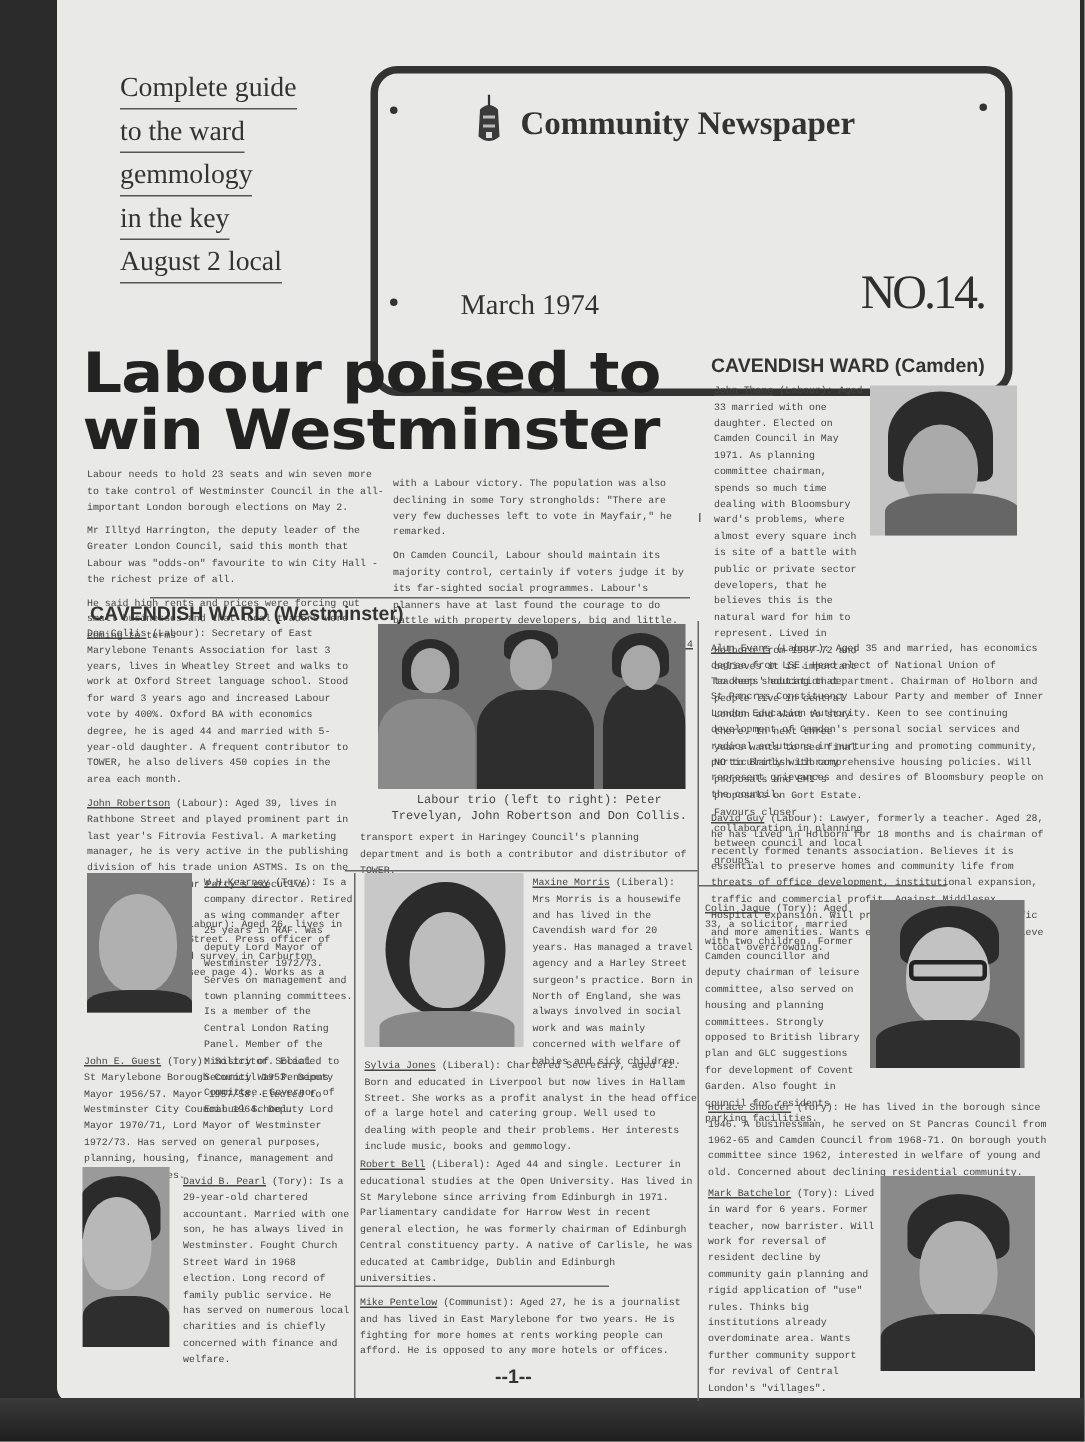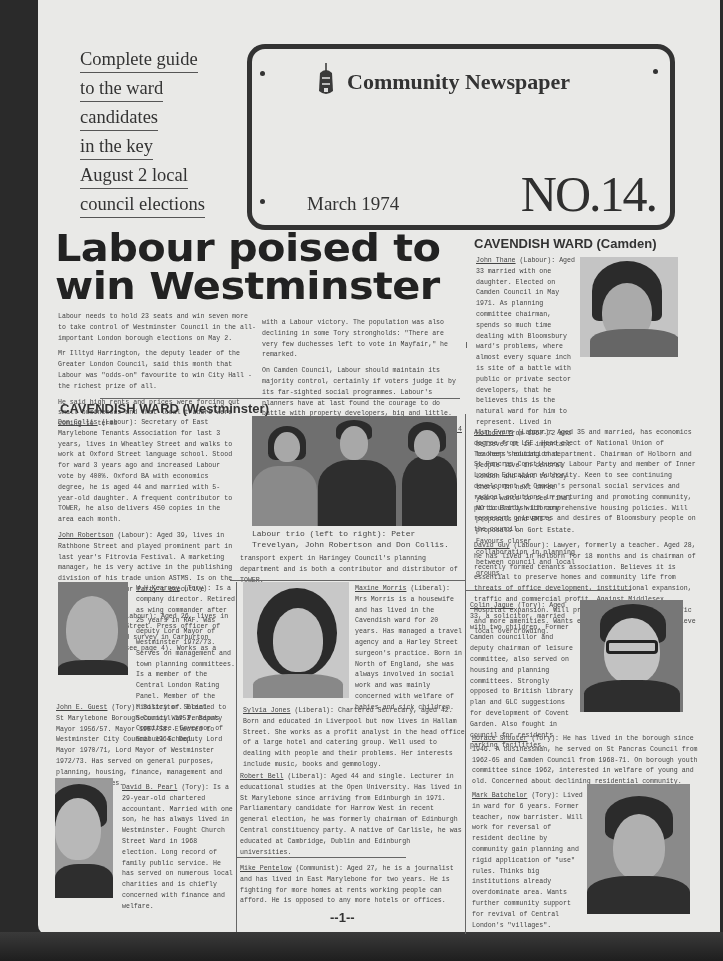--- a/index.html
+++ b/index.html
@@ -21,37 +21,37 @@
   .abs { position:absolute; }
   
   .guide { left:80px; top:46px; width:130px; }
   .guide div {
     font-family:"Liberation Serif", serif; font-size:18.5px; color:#333;
     border-bottom:1px solid #555; line-height:26px; margin-bottom:2px;
     white-space:nowrap; display:inline-block;
   }
   
   .masthead {
-    left:247px; top:44px; width:428px; height:186px;
+    left:247px; top:44px; width:428px; height:220px;
     border:5px solid #333; border-radius:18px; box-sizing:border-box;
   }
   .masthead .dot { position:absolute; width:5px; height:5px; background:#333; border-radius:50%; }
   .mast-sub {
     position:absolute; left:95px; top:20px;
     font-family:"Liberation Serif", serif; font-weight:bold; font-size:22px; color:#333;
   }
   .tower-icon { position:absolute; left:62px; top:14px; }
   .mast-title {
     position:absolute; left:40px; top:46px;
     font-family:"Liberation Serif", serif; font-size:98px; line-height:92px; color:#2f2f2f;
     letter-spacing:-2px;
   }
   .mast-no {
     position:absolute; right:14px; top:122px;
-    font-family:"Liberation Serif", serif; font-size:50px; line-height:46px; color:#2f2f2f; letter-spacing:-2px;
+    font-family:"Liberation Serif", serif; font-size:32px; line-height:46px; color:#2f2f2f; letter-spacing:-2px;
   }
   .mast-date {
     position:absolute; left:55px; top:144px;
     font-family:"Liberation Serif", serif; font-size:19px; color:#333;
   }
   
   .headline {
     left:55px; top:230px; width:420px;
     font-family:"DejaVu Sans", sans-serif; font-weight:900; font-size:37px; line-height:38px;
     color:#222; letter-spacing:-0.5px;
@@ -74,24 +74,23 @@
 </style>
 </head>
 <body>
 
 <div class="paper"></div>
 <div class="bottom-shadow"></div>
 
 <div class="abs guide">
   <div>Complete guide</div><br>
   <div>to the ward</div><br>
-  <div>candidates</div><br>
+  <div>gemmology</div><br>
   <div>in the key</div><br>
   <div>August 2 local</div><br>
-  <div>council elections</div>
 </div>
 
 <div class="abs masthead">
   <span class="dot" style="left:8px;top:22px"></span>
   <span class="dot" style="right:12px;top:20px"></span>
   <span class="dot" style="left:8px;top:150px"></span>
   <svg class="tower-icon" width="24" height="36" viewBox="0 0 24 36">
     <line x1="12" y1="0" x2="12" y2="8" stroke="#333" stroke-width="1.5"></line>
     <path d="M6 10 Q12 4 18 10 L19 28 Q12 34 5 28 Z" fill="#3a3a3a"></path>
     <rect x="8" y="14" width="8" height="2" fill="#bbb"></rect>
@@ -132,21 +131,21 @@
   <div class="suit" style="left:0;top:50px;width:65px;height:60px;background:#8a8a8a;"></div>
   <div class="hair" style="left:16px;top:10px;width:38px;height:34px;"></div>
   <div class="face" style="left:22px;top:16px;width:26px;height:30px;"></div>
   <div class="suit" style="left:66px;top:44px;width:78px;height:66px;"></div>
   <div class="hair" style="left:84px;top:4px;width:36px;height:20px;"></div>
   <div class="face" style="left:88px;top:10px;width:28px;height:34px;"></div>
   <div class="suit" style="left:150px;top:40px;width:55px;height:70px;"></div>
   <div class="hair" style="left:156px;top:6px;width:38px;height:30px;"></div>
   <div class="face" style="left:162px;top:14px;width:26px;height:30px;"></div>
 </div>
-<div class="abs caption" style="left:252px;top:528px;width:215px;">Labour trio (left to right): Peter Trevelyan, John Robertson and Don Collis.</div>
+<div class="abs caption" style="left:252px;top:528px;width:215px;text-align:center;">Labour trio (left to right): Peter Trevelyan, John Robertson and Don Collis.</div>
 
 <div class="abs body-text" style="left:240px;top:554px;width:225px;">transport expert in Haringey Council's planning department and is both a contributor and distributor of TOWER.</div>
 <div class="hline" style="left:230px;top:580px;width:235px;"></div>
 <div class="vline" style="left:465px;top:414px;height:520px;"></div>
 <div class="vline" style="left:236px;top:582px;height:350px;"></div>
 
 <div class="photo" style="left:58px;top:582px;width:70px;height:93px;background:#7a7a7a;">
   <div class="face" style="left:8px;top:14px;width:52px;height:66px;background:#b0b0b0;"></div>
   <div class="suit" style="left:0;top:78px;width:70px;height:20px;"></div>
 </div>

